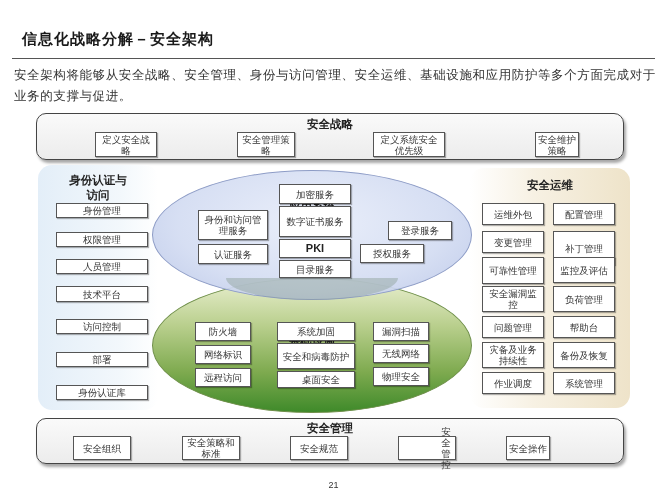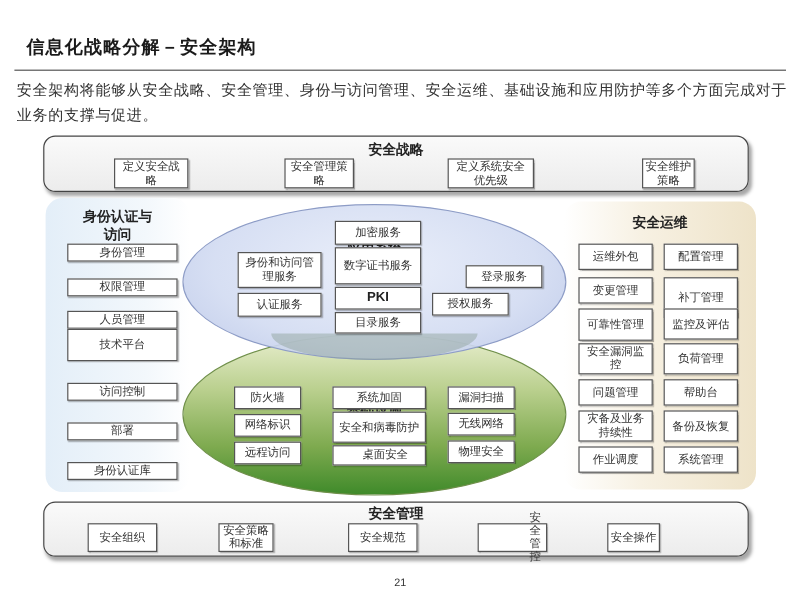--- a/index.html
+++ b/index.html
@@ -71,21 +71,21 @@
   <div class="box" style="left:200px;top:18px;width:58px;height:25px;">安全管理策略</div>
   <div class="box" style="left:336px;top:18px;width:72px;height:25px;">定义系统安全优先级</div>
   <div class="box" style="left:498px;top:18px;width:44px;height:25px;">安全维护策略</div>
 </div>
 
 <div class="panel-left">
   <div class="panel-title" style="top:8px;width:60px;left:30px;">身份认证与访问</div>
   <div class="box" style="left:18px;top:38px;width:92px;height:15px;">身份管理</div>
   <div class="box" style="left:18px;top:67px;width:92px;height:15px;">权限管理</div>
   <div class="box" style="left:18px;top:94px;width:92px;height:15px;">人员管理</div>
-  <div class="box" style="left:18px;top:109px;width:92px;height:27px;">技术平台</div>
+  <div class="box" style="left:18px;top:121px;width:92px;height:16px;">技术平台</div>
   <div class="box" style="left:18px;top:154px;width:92px;height:15px;">访问控制</div>
   <div class="box" style="left:18px;top:187px;width:92px;height:15px;">部署</div>
   <div class="box" style="left:18px;top:220px;width:92px;height:15px;">身份认证库</div>
 </div>
 
 <div class="panel-right">
   <div class="panel-title" style="top:10px;">安全运维</div>
   <div class="box" style="left:12px;top:35px;width:62px;height:22px;">运维外包</div>
   <div class="box" style="left:12px;top:63px;width:62px;height:22px;">变更管理</div>
   <div class="box" style="left:12px;top:89px;width:62px;height:27px;">可靠性管理</div>
@@ -123,19 +123,19 @@
 <div class="box" style="left:277px;top:322px;width:78px;height:19px;">系统加固</div>
 <div class="box" style="left:277px;top:343px;width:78px;height:26px;">安全和病毒防护</div>
 <div class="box" style="left:277px;top:371px;width:78px;height:17px;padding-left:12px;">桌面安全</div>
 <div class="box" style="left:373px;top:322px;width:56px;height:19px;text-align:right;">漏洞扫描</div>
 <div class="box" style="left:373px;top:344px;width:56px;height:19px;">无线网络</div>
 <div class="box" style="left:373px;top:367px;width:56px;height:19px;">物理安全</div>
 
 <div class="band" style="top:418px;height:46px;">
   <div class="band-title" style="top:2px;">安全管理</div>
   <div class="box" style="left:36px;top:17px;width:58px;height:24px;">安全组织</div>
-  <div class="box" style="left:145px;top:17px;width:46px;height:24px;">安全策略和标准</div>
+  <div class="box" style="left:145px;top:17px;width:58px;height:24px;">安全策略和标准</div>
   <div class="box" style="left:253px;top:17px;width:58px;height:24px;">安全规范</div>
   <div class="box" style="left:361px;top:17px;width:58px;height:24px;padding-left:40px;">安全管控</div>
   <div class="box" style="left:469px;top:17px;width:44px;height:24px;">安全操作</div>
 </div>
 
 <div class="page-num">21</div>
 
 </body></html>

